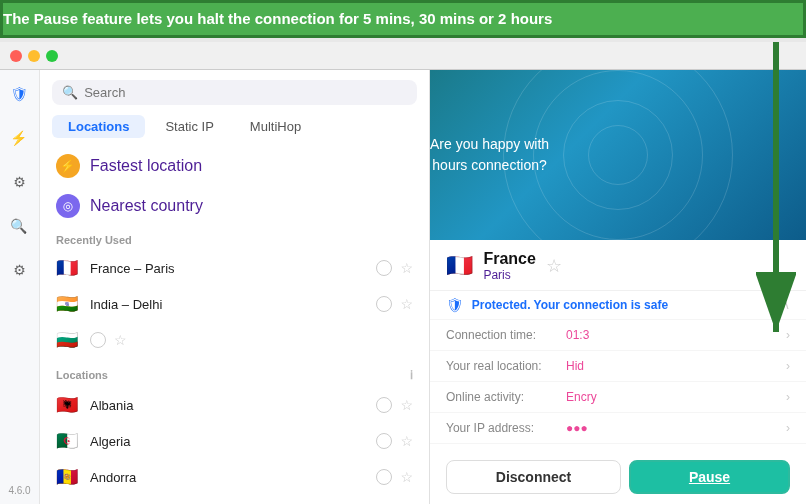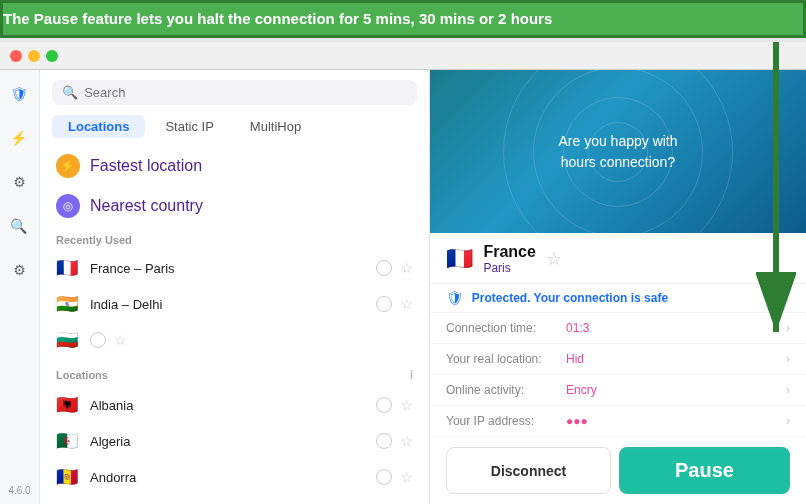--- a/index.html
+++ b/index.html
@@ -180,21 +180,20 @@
     }
 
     
     .map-area {
       height: 170px;
       background: linear-gradient(135deg, #1a7a8a 0%, #2196c4 40%, #0d5c8a 100%);
       position: relative;
       overflow: hidden;
       display: flex;
       align-items: center;
-      justify-content: center;
     }
     .map-circles {
       position: absolute;
       top: 50%; left: 50%;
       transform: translate(-50%, -50%);
     }
     .circle {
       position: absolute;
       border-radius: 50%;
       border: 1.5px solid rgba(255,255,255,0.15);
@@ -262,28 +261,28 @@
       border: 1.5px solid #ddd;
       background: #fff;
       border-radius: 8px;
       font-size: 14px;
       font-weight: 600;
       color: #333;
       cursor: pointer;
     }
     .btn-pause {
       flex: 1;
-      padding: 10px;
       border: 2.5px solid #2dba9e;
       background: #1dbfa3;
       border-radius: 8px;
-      font-size: 20px;
+      font-size: 14px;
       font-weight: 700;
       color: #fff;
       cursor: pointer;
+      text-decoration: underline;
     }
 
     
     .green-arrow {
       position: absolute;
       right: 10px;
       top: 42px;
       width: 40px;
       height: 320px;
       z-index: 200;

